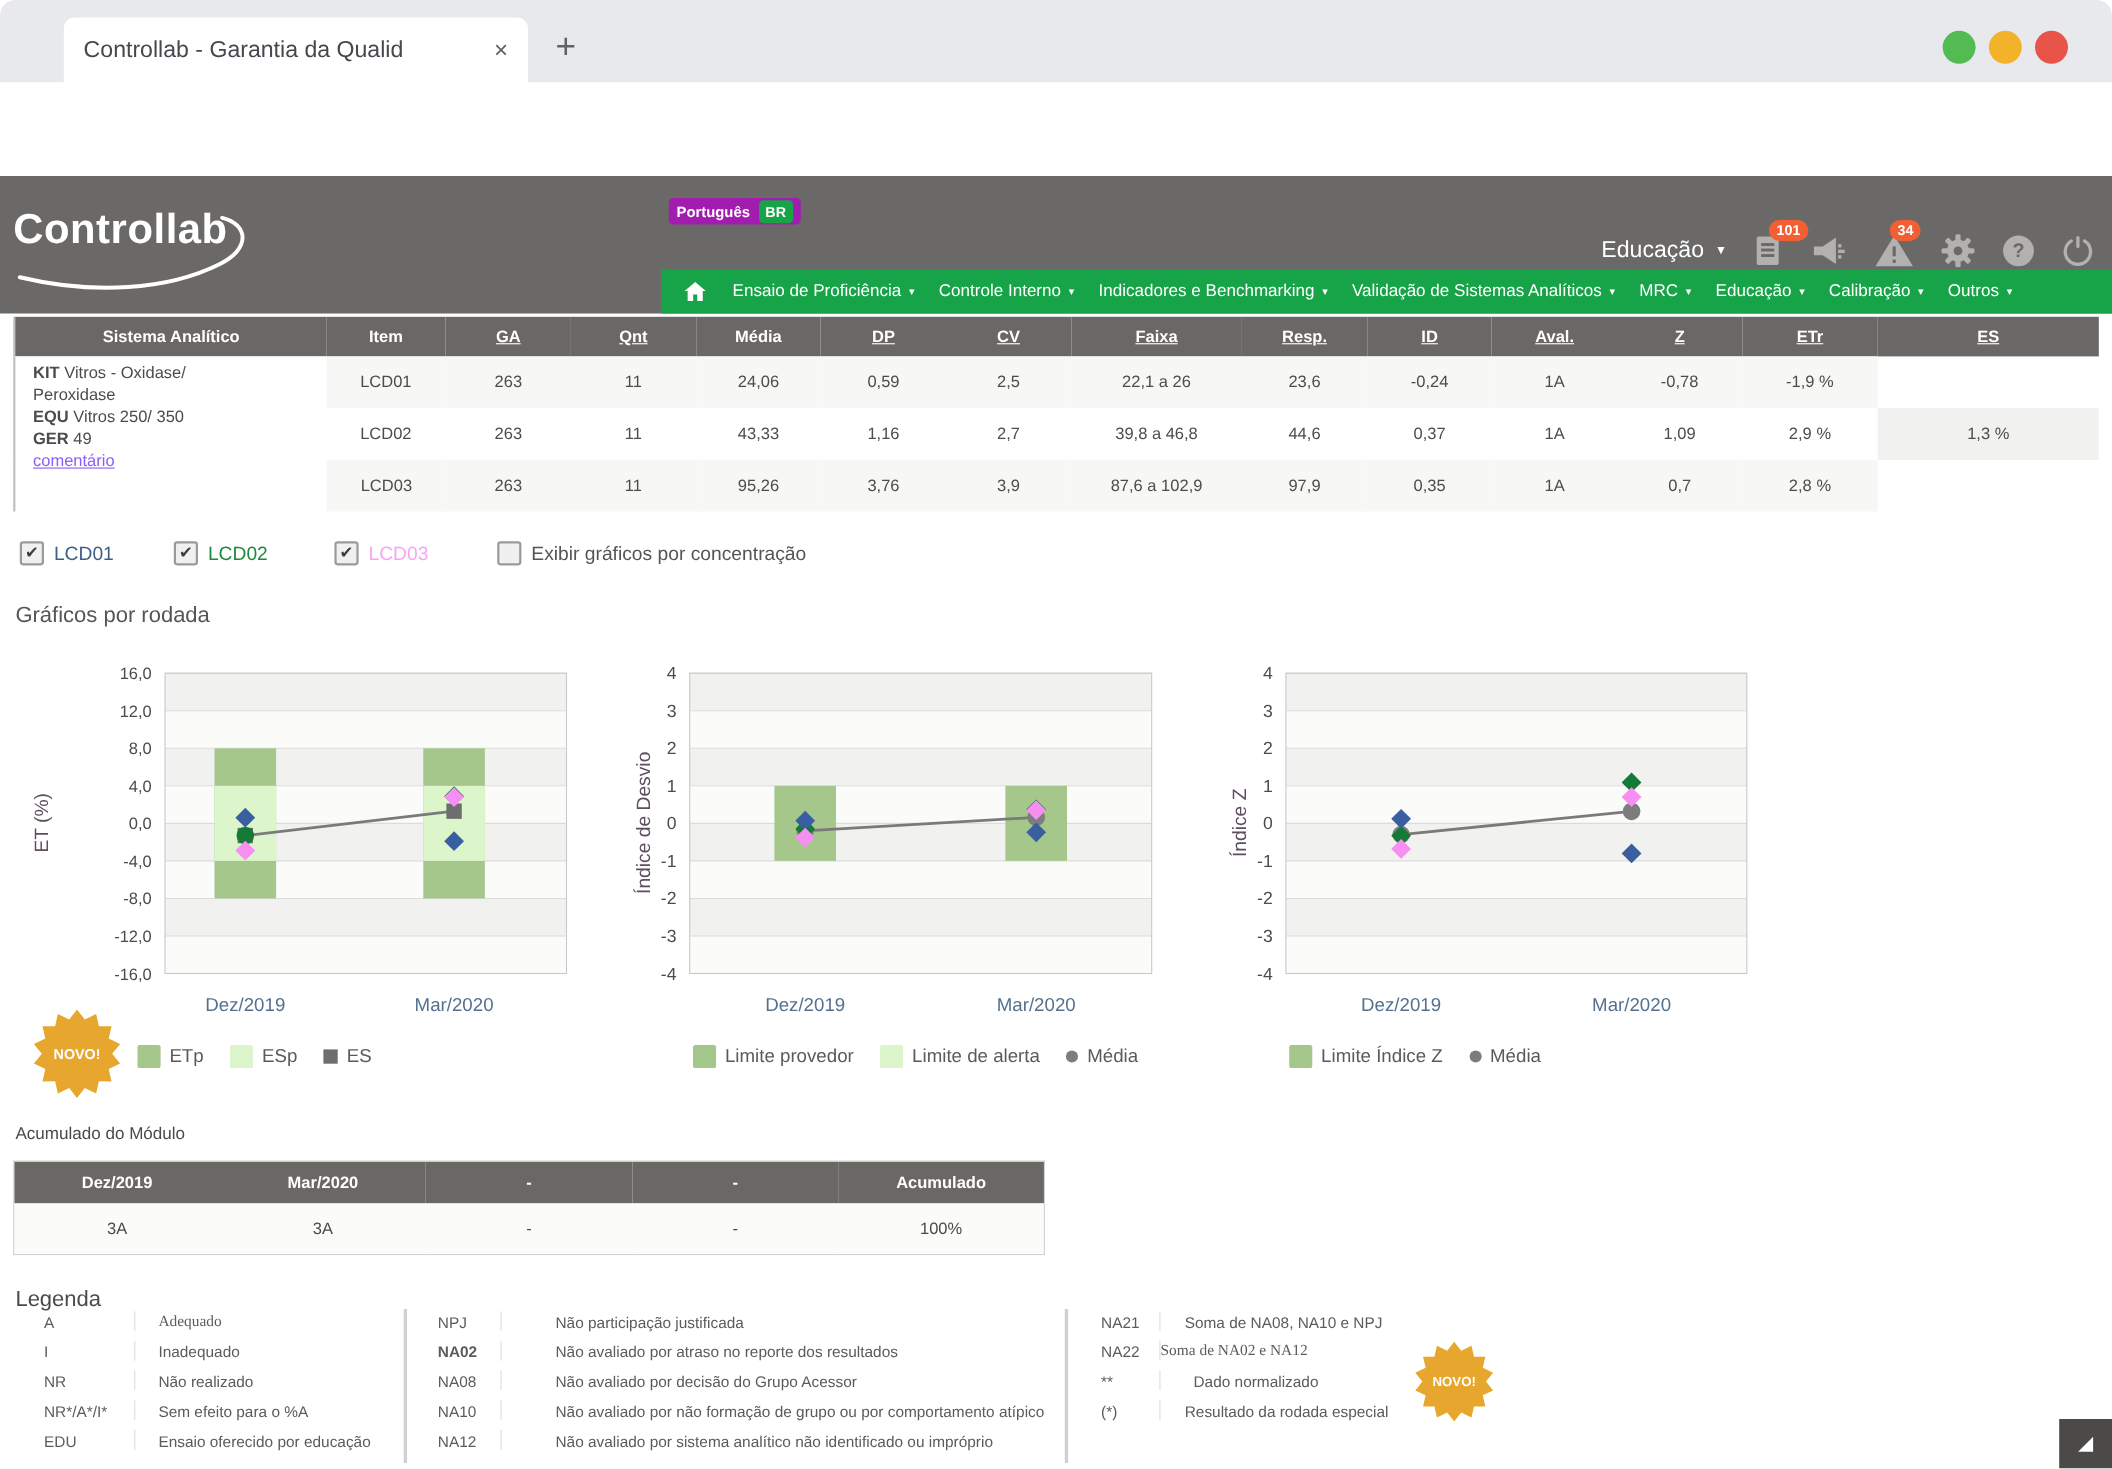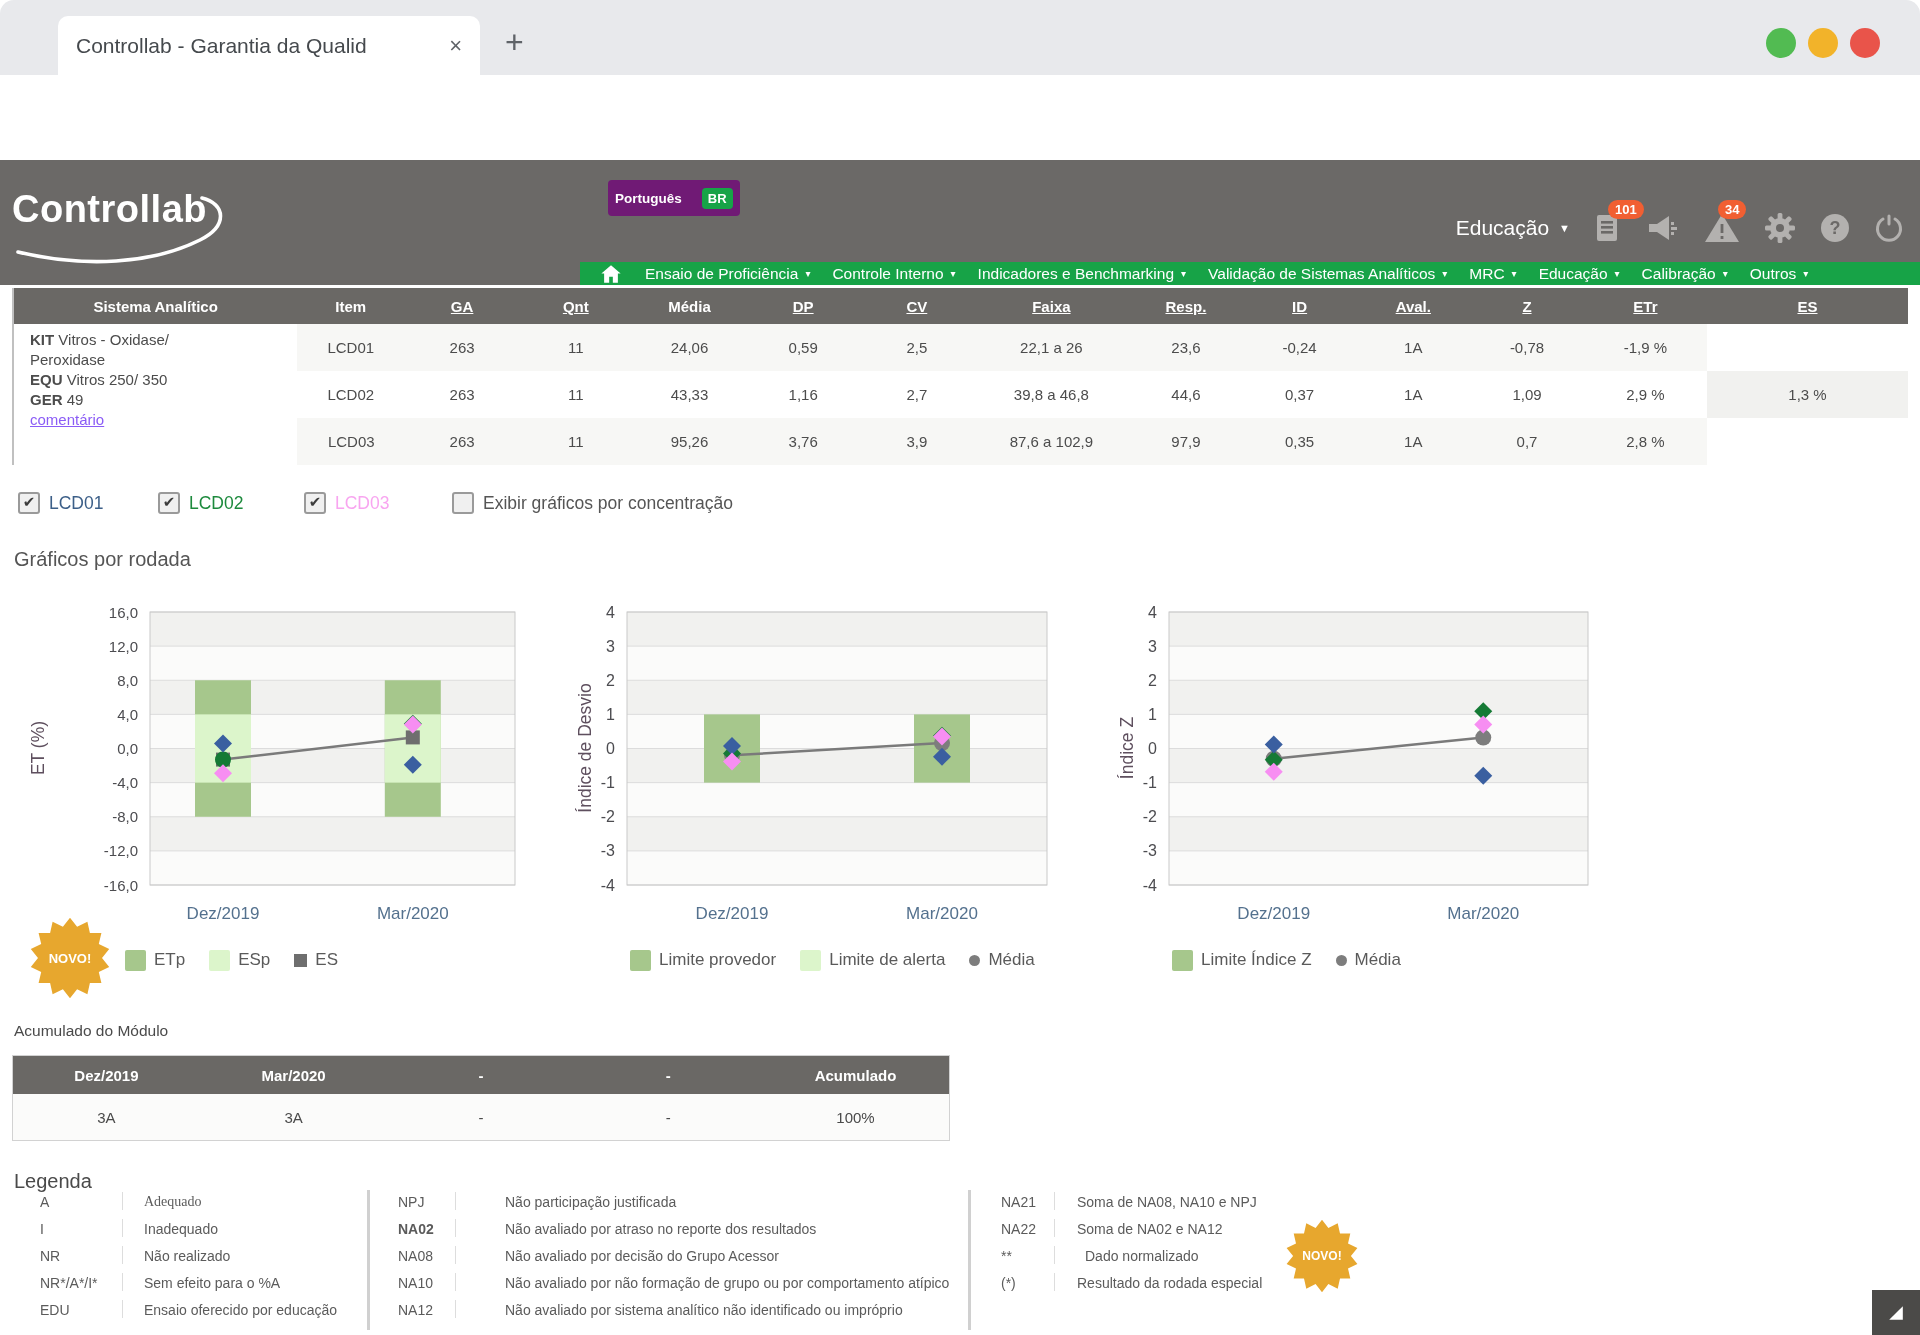--- a/index.html
+++ b/index.html
@@ -19,29 +19,29 @@
   .scheme{font-size:20px;color:#18a445;margin-left:10px;}
   .domain{font-size:20px;color:#3f4347;}
   .star{margin-left:auto;}
   .avatar{position:absolute;right:56px;top:91px;}
   .kebab{position:absolute;right:26px;top:94px;display:flex;flex-direction:column;gap:9px;}
   .kebab span{width:5px;height:5px;border-radius:50%;background:#9aa0a6;}
   
   .appheader{position:absolute;left:0;top:160px;width:1920px;height:125px;background:#6b6967;}
   .logo{position:absolute;left:12px;top:28px;font-size:38px;font-weight:bold;color:#fff;letter-spacing:.5px;}
   .logo-swoosh{position:absolute;left:0;top:8px;}
-  .lang{position:absolute;left:608px;top:20px;height:36px;background:#701a75;border-radius:4px;display:flex;align-items:center;padding:0 7px;gap:20px;}
+  .lang{position:absolute;left:608px;top:20px;height:24px;background:#a21caf;border-radius:4px;display:flex;align-items:center;padding:0 7px;gap:8px;}
   .lang-label{font-size:13.5px;font-weight:bold;color:#fff;}
   .lang-badge{background:#17a347;color:#fff;font-size:13px;font-weight:bold;border-radius:4px;padding:3px 6px;}
   .hdr-right{position:absolute;right:16px;top:46px;height:44px;display:flex;align-items:center;gap:24px;}
   .clinico{display:flex;align-items:center;gap:10px;color:#fff;font-size:21px;}
   .clinico .caret{font-size:11px;}
   .icon-btn{position:relative;display:flex;align-items:flex-end;}
   .badge{position:absolute;top:-12px;left:14px;background:#f15f32;color:#fff;font-size:13px;font-weight:bold;border-radius:11px;padding:2px 7px;white-space:nowrap;}
-  .navbar{position:absolute;left:580px;right:0;bottom:0;height:23px;background:#17a347;display:flex;align-items:center;padding-left:12px;box-sizing:border-box;}
+  .navbar{position:absolute;left:601px;right:0;bottom:0;height:40px;background:#17a347;display:flex;align-items:center;padding-left:12px;box-sizing:border-box;}
   .nav-item{display:flex;align-items:center;gap:7px;color:#fff;font-size:15.5px;padding:0 11px;white-space:nowrap;cursor:default;}
   .nav-item .caret{font-size:10px;}
   .nav-home{margin-right:4px;display:flex;align-items:center;padding:0 8px;}
   
   .results{position:absolute;left:12px;top:288px;width:1896px;border-collapse:collapse;table-layout:fixed;border-left:2px solid #c0c0c0;}
   .results th{height:34px;background:#6a6865;color:#fff;font-size:15px;font-weight:bold;text-align:center;}
   .results th.sortable{text-decoration:underline;}
   .results td{height:45px;font-size:15px;color:#4c4c4c;text-align:center;}
   .results td.shaded{background:#f7f7f5;}
   .results td.es-hl{background:#f1f1ef;}
@@ -409,21 +409,21 @@
         <span class="lg-desc" style="padding-left: 49px;">Não avaliado por sistema analítico não identificado ou impróprio</span>
       </div>
     </div>
   <div class="lg-group" id="lg-g2" style="left:1001px">
       <div class="lg-row">
         <span class="lg-code" style="width: 53px;">NA21</span>
         <span class="lg-desc" style="padding-left: 22px;">Soma de NA08, NA10 e NPJ</span>
       </div>
       <div class="lg-row">
         <span class="lg-code" style="width: 53px;">NA22</span>
-        <span class="lg-desc" style="padding-left: 22px;">Soma de NA02 e NA12</span>
+        <span class="lg-desc" style=" font-family: Liberation Serif, serif;">Soma de NA02 e NA12</span>
       </div>
       <div class="lg-row">
         <span class="lg-code" style="width: 53px;">**</span>
         <span class="lg-desc" style="padding-left: 30px;">Dado normalizado</span>
       </div>
       <div class="lg-row">
         <span class="lg-code" style="width: 53px;">(*)</span>
         <span class="lg-desc" style="padding-left: 22px;">Resultado da rodada especial</span>
       </div>
     </div>

